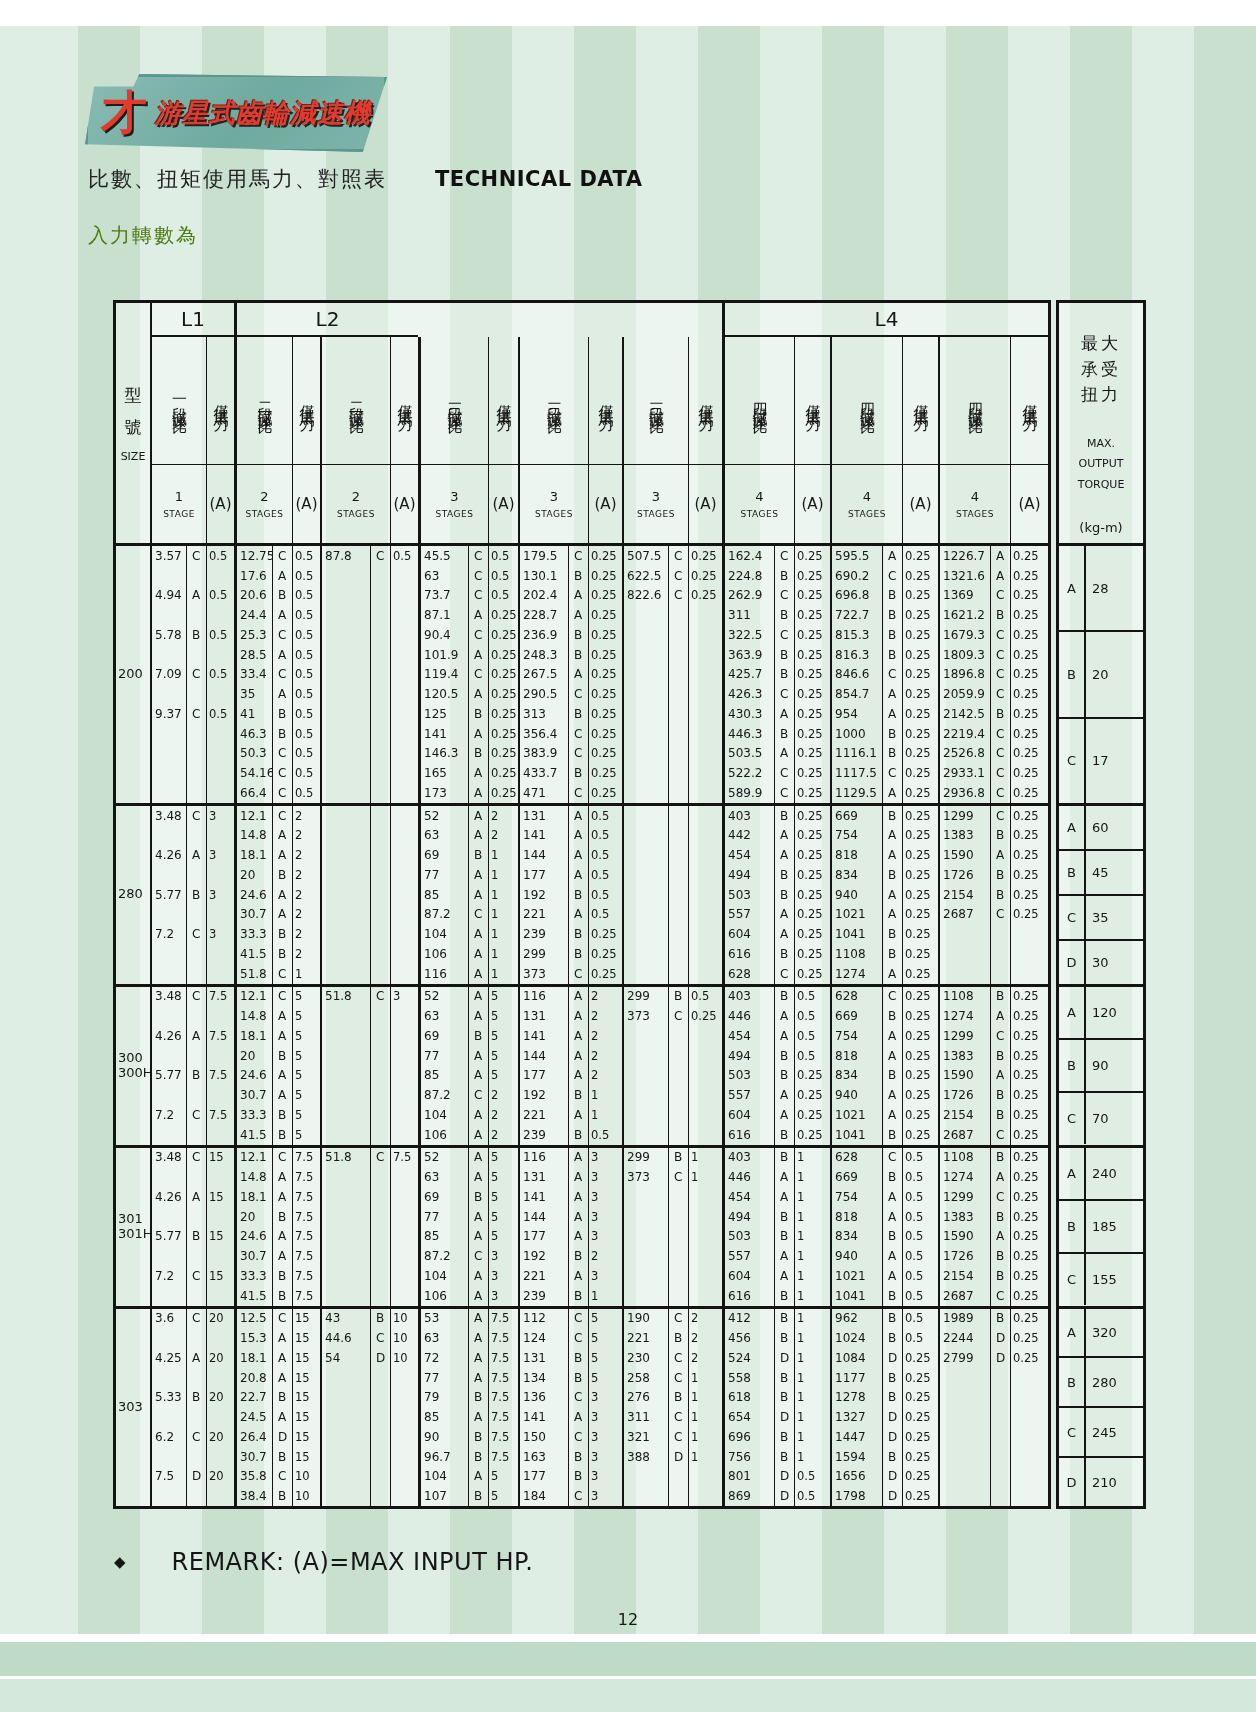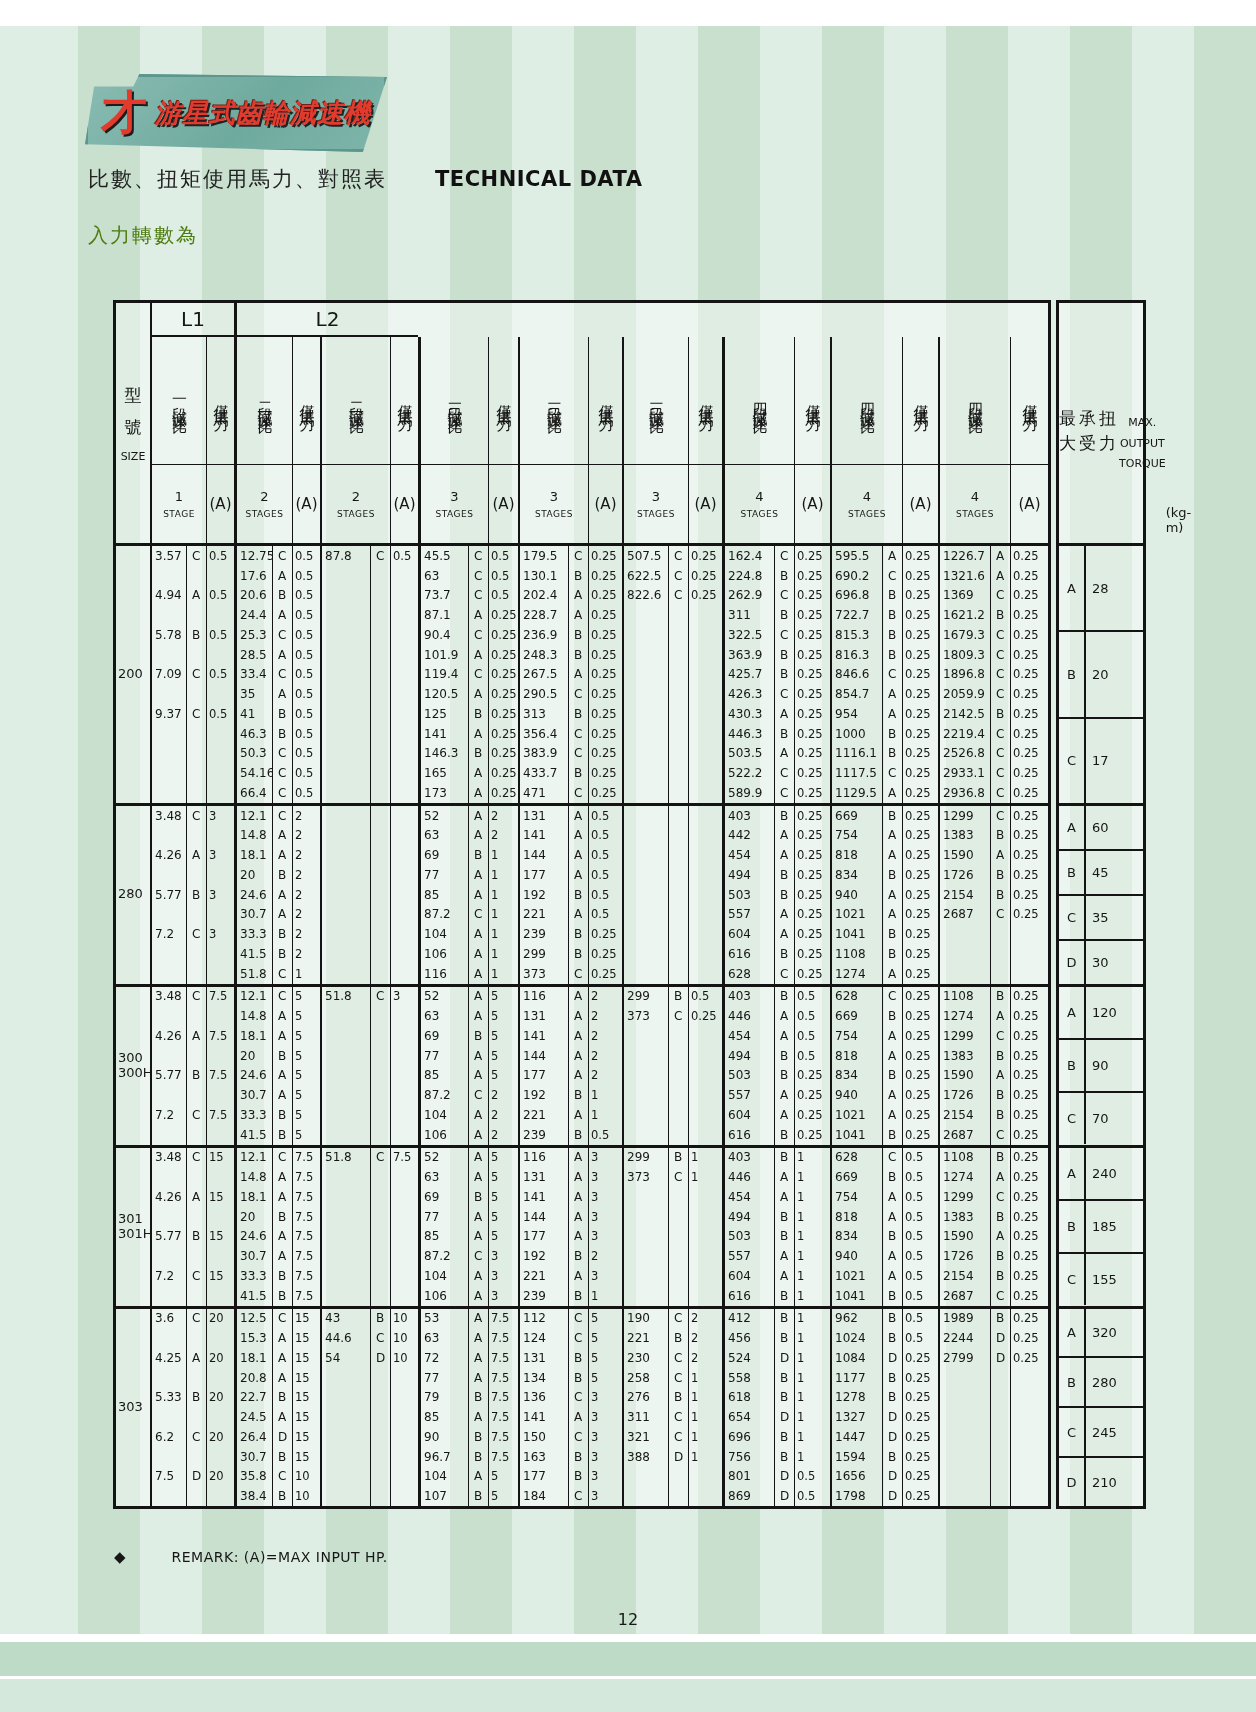--- a/index.html
+++ b/index.html
@@ -60,36 +60,36 @@
   .stnum { font-size:13px; }
   .stlab { font-size:9px; letter-spacing:0.5px; }
   .ahead { display:flex; align-items:center; justify-content:center; font-size:15px; }
   .sizecell { display:flex; align-items:center; padding-left:2px; font-size:13px;
               line-height:1.15; white-space:pre-line; }
 
   
   .ttable { position:absolute; left:1056px; top:300px; width:90px;
             border:3px solid var(--line); background:rgba(255,255,255,0.42); }
   .thead { height:243px; border-bottom:3px solid var(--line); display:flex;
-           flex-direction:row; align-items:center; padding-top:16px; }
+           flex-direction:column; align-items:center; padding-top:28px; }
   .thead .zh { font-size:17px; letter-spacing:3px; line-height:1.5; }
   .thead .en { font-size:11px; line-height:1.9; }
   .thead .en-wrap { margin-top:26px; text-align:center; }
   .thead .unit { margin-top:auto; margin-bottom:8px; font-size:13px; }
   .tblock { display:flex; flex-direction:column; }
   .tblock.sep { border-top:3px solid var(--line); }
   .tgroup { flex:1; display:flex; }
   .tgroup.gsep { border-top:2px solid var(--line); }
   .tletter { width:27px; border-right:2px solid var(--line); display:flex;
              align-items:center; justify-content:center; font-size:13px; }
   .tvalue { flex:1; display:flex; align-items:center; padding-left:6px; font-size:13px; }
 
   .remark { position:absolute; left:114px; top:1548px; display:flex; align-items:center; }
   .remark .bullet { font-size:15px; margin-right:46px; }
-  .remark .txt { font-size:14px; letter-spacing:0.5px;text-align:right; }
+  .remark .txt { font-size:24px; letter-spacing:0.5px;text-align:right; }
   .pagenum { position:absolute; left:0; top:1610px; width:1256px; text-align:center;
              font-size:16px; }
 </style>
 </head>
 <body>
 
 <div class="stripes"></div>
 <div class="band1"></div>
 <div class="band2"></div>
 
@@ -108,20 +108,21 @@
 
 <div class="maintable" id="maintable">
     <div class="hgrid" style="grid-template-columns: 34px 36px 20px 28px 38px 20px 28px 50px 20px 28px 50px 20px 30px 50px 20px 34px 46px 20px 34px 52px 20px 36px 52px 20px 36px 52px 20px 38px;">
       <div class="sizehead">
         <div class="zh">型</div>
         <div class="zh">號</div>
         <div class="en">SIZE</div>
       </div>
       <div class="gcell b2" style="grid-area: 1 / 2 / auto / span 3;">L1</div>
       <div class="gcell b3" style="grid-area: 1 / 5 / auto / span 6;">L2</div>
+      <div class="gcell b3" style="grid-area: 1 / 20 / auto / span 9;">L4</div>
       <div class="vcell b2" style="grid-area: 2 / 2 / auto / span 2;">
         <div class="vspan">一段減速比</div>
       </div>
       <div class="vcell b1" style="grid-area: 2 / 4;">
         <div class="vspan">僅供馬力</div>
       </div>
       <div class="stcell b2" style="grid-area: 3 / 2 / auto / span 2;">
         <div class="stnum">1</div>
         <div class="stlab">STAGE</div>
       </div>

